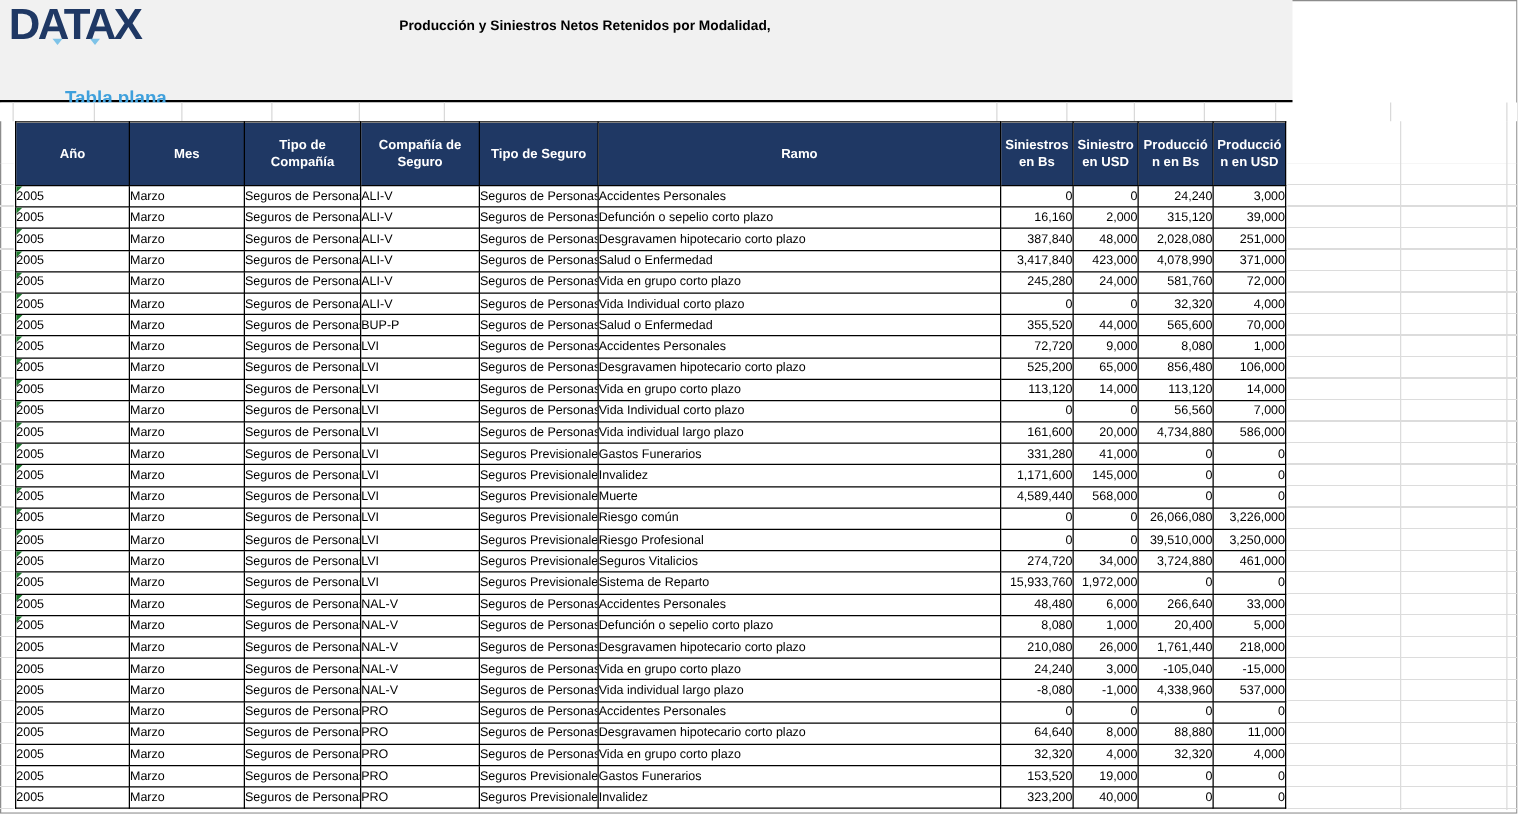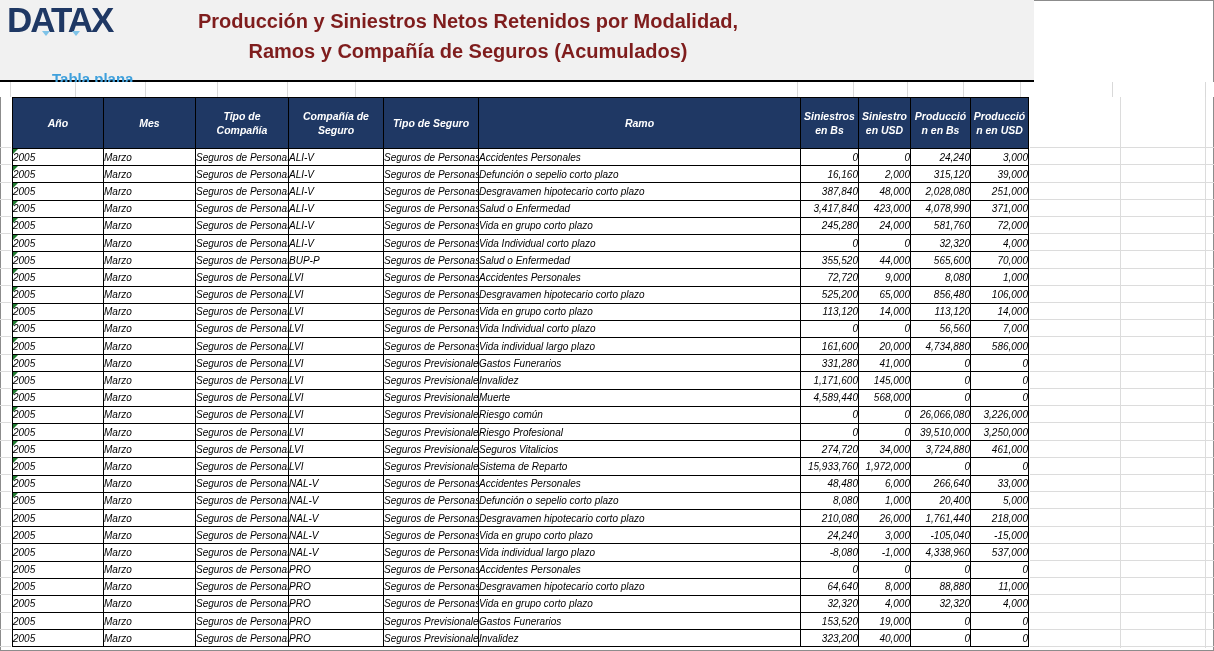--- a/index.html
+++ b/index.html
@@ -13,36 +13,36 @@
     background:#f1f1f1; border-bottom:2px solid #000; }
   .logo-title { position:absolute; left:7px; top:0px; font-weight:bold;
     font-size:35px; letter-spacing:-2px; color:#1f3864; }
   .logo-accent { position:absolute; width:0; height:0;
     border-left:4px solid transparent; border-right:4px solid transparent;
     border-top:5px solid #7ec3e8; top:31px; }
   .logo-accent.a1 { left:42px; } .logo-accent.a2 { left:72px; }
   .logo-sub { position:absolute; left:52px; top:50px; font-size:15px;
     font-weight:bold; color:#3fa0dc;margin-top:20px; }
   .banner-title { position:absolute; left:160px; top:6px; width:616px;
-    text-align:center; font-size:20px; font-weight:bold; color:#7f1d1d;
+    text-align:center; font-size:11px; font-weight:bold; color:#000000;
     line-height:30px; }
   
   .strip { position:absolute; left:0; top:82px; width:1214px; height:15px; background:#fff; }
   .strip .gl { position:absolute; top:0; width:1px; height:15px; background:#d9d9d9; }
   
   .left-grid, .right-grid { position:absolute;
     background:repeating-linear-gradient(to bottom, transparent 0px, transparent 16.2px, #dcdcdc 16.2px, #dcdcdc 17.2px); }
   .left-grid  { left:0px;    top:131px; width:11px;  height:517px; }
   .right-grid { left:1030px; top:131px; width:184px; height:517px; }
   .vline { position:absolute; top:97px; height:551px; width:1px; background:#dcdcdc; }
   .vline.v1 { left:1120px; } .vline.v2 { left:1205px; }
   
   table.sheet { position:absolute; left:12px; top:97px; width:1017px;
     border-collapse:collapse; table-layout:fixed;
-    font-family:"Liberation Sans", sans-serif; font-size:10px; color:#000;font-style:italic; }
+    font-family:"Liberation Sans", sans-serif; font-size:10px; color:#000; }
   table.sheet th, table.sheet td { border:1px solid #000; overflow:hidden; white-space:nowrap; }
   table.sheet thead th { background:#1f3864; color:#fff; height:50px;
     font-size:10.5px; font-weight:bold; text-align:center; vertical-align:middle;
     line-height:1.35; padding:0 1px; }
   table.sheet thead th span { display:block; }
   table.sheet tbody td { height:16.2px; padding:0; vertical-align:middle; position:relative; }
   td.txt { text-align:left;  padding:0 1px 0 2px; }
   td.num { text-align:right; padding:0 3px 0 1px; }
   .flag { position:absolute; left:0; top:0; width:0; height:0;
     border-top:5px solid #1e7a2e; border-right:5px solid transparent; }
@@ -52,21 +52,20 @@
 
 <div class="screen">
 
   <div class="banner">
     <div class="logo-title">DATAX</div>
     <span class="logo-accent a1"></span>
     <span class="logo-accent a2"></span>
     <div class="logo-sub">Tabla plana</div>
     <div class="banner-title">
       <div>Producción y Siniestros Netos Retenidos por Modalidad,</div>
-      <div>Ramos y Compañía de Seguros (Acumulados)</div>
     </div>
   </div>
 
   <div class="strip">
       <div class="gl" style="left: 10px;"></div>
       <div class="gl" style="left: 75px;"></div>
       <div class="gl" style="left: 145px;"></div>
       <div class="gl" style="left: 217px;"></div>
       <div class="gl" style="left: 287px;"></div>
       <div class="gl" style="left: 355px;"></div>

